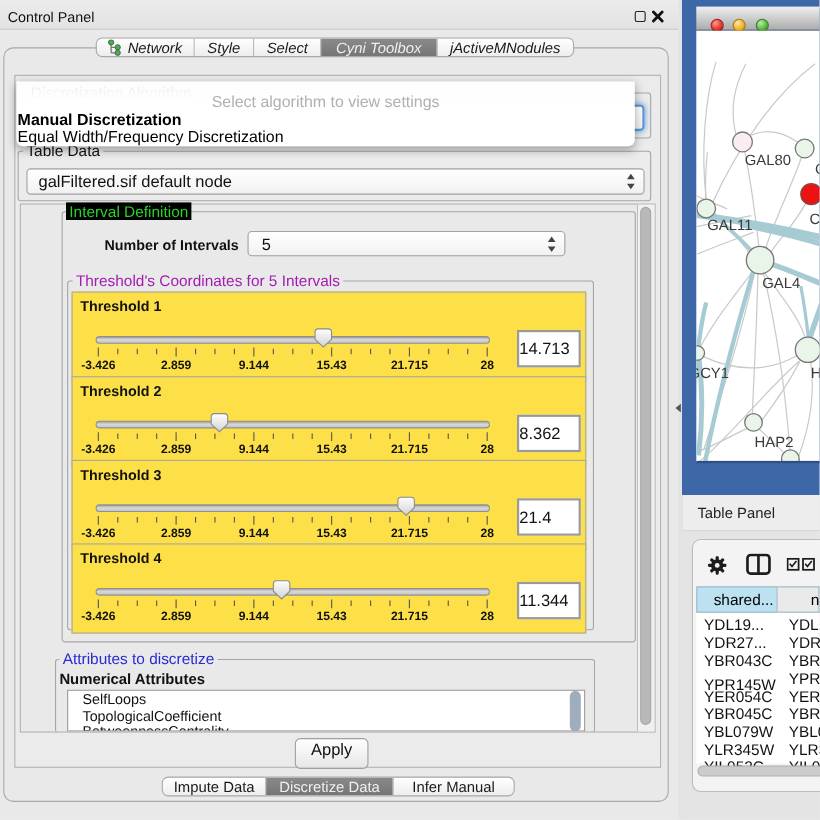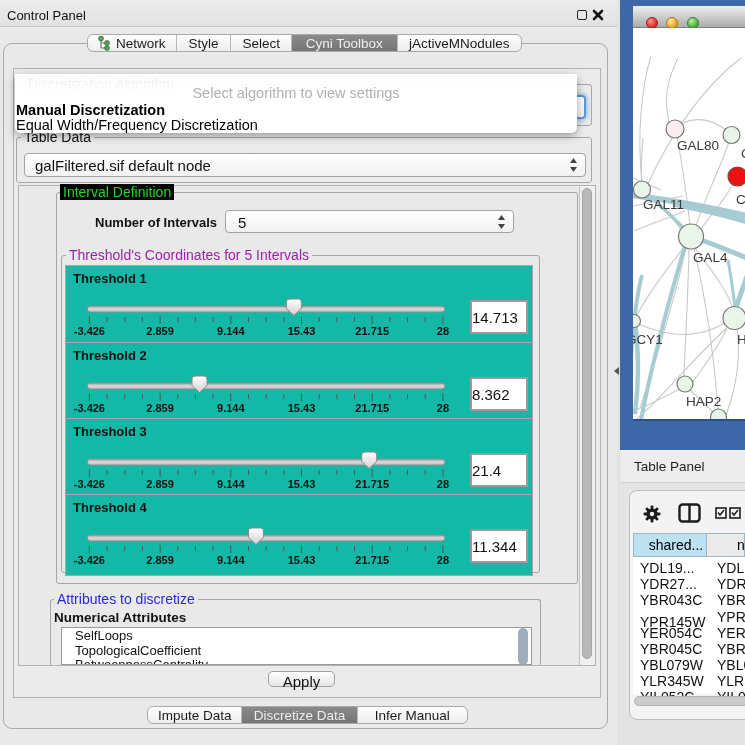--- a/index.html
+++ b/index.html
@@ -29,32 +29,32 @@
 .group { position:absolute; border:1px solid #a6a6a6; border-radius:3px; }
 .gtitle { position:absolute; top:-9px; font-size:14px; background:#ebebeb; padding:0 3px; }
 
 .combo { position:absolute; background:linear-gradient(#ffffff,#f1f1f1);
   border:1px solid #a3a3a3; border-radius:4px; font-size:15px; color:#111; }
 .combo .txt { position:absolute; left:10px; top:3px; }
 .arrows { position:absolute; right:7px; top:3px; width:9px; height:16px; }
 
 
 .thpanel { position:absolute; left:65px; width:468px; height:82px;
-  border:1px solid #a6a6a6; background:#14b8a6; }
+  border:1px solid #a6a6a6; background:#fde047; }
 .thlabel { position:absolute; left:7px; top:5px; font-weight:bold; font-size:13px; color:#111; }
 .thval { position:absolute; left:404px; top:34px; width:58px; height:34px; background:#fff;
   border:2px solid #9a9a9a; font-size:15px; color:#111; 
   padding:7px 5px 0 0; }
 
 
 #attrlist { left:61px; top:627px; width:471px; height:38px; background:#fff;
   border:1px solid #999; font-size:13px; color:#111; overflow:hidden; }
 #attrlist div { padding-left:13px; height:14.6px; }
 
-#apply { left:268px; top:671px; width:67px; height:16px;
+#apply { left:268px; top:671px; width:67px; height:28px;
   background:linear-gradient(#ffffff,#e6e6e6); border:1px solid #a0a0a0;
   border-radius:5px; font-size:15px; color:#111; text-align:center; padding-top:1px; }
 
 
 #divider { left:617px; top:0; width:4px; height:745px; background:#e3e3e3; }
 #bluearea { left:620px; top:0; width:125px; height:450px; background:#3e67a8; }
 #nettitle { left:633px; top:6px; width:112px; height:22px;
   background:linear-gradient(#f0f0f0,#ababab); border-bottom:1px solid #808080; }
 #netcanvas { left:633px; top:28px; width:112px; height:392px; background:#ffffff; }
 .tl { position:absolute; top:11px; width:12px; height:12px; border-radius:50%; }
@@ -74,21 +74,21 @@
 <div id="titlebar" class="abs">
     <div class="t">Control Panel</div>
   </div>
 <div class="abs" style="left:577px;top:10px;width:10px;height:10px;border:1.6px solid #222;border-radius:2px"></div>
 <svg class="abs" style="left:592px;top:9px" width="12" height="12" viewBox="0 0 12 12">
  <path d="M2,2 L10,10 M10,2 L2,10" stroke="#111" stroke-width="2.6" stroke-linecap="round"></path>
   </svg>
 
 <div id="outer" class="abs"></div>
 
-<div class="tabbar" style="left:87px; top:34px; width:435px;">
+<div class="tabbar" style="left:87px; top:34px; width:435px;font-style:italic;">
   <div class="seg" style="width:89px">
     <svg width="13" height="15" viewBox="0 0 13 15" style="margin-right:5px">
       <path d="M3,3 L3,12 M3,7 L8,7 M3,12 L8,12" stroke="#777" stroke-width="1.2" fill="none"></path>
       <circle cx="3" cy="2.5" r="2.4" fill="#57a557" stroke="#2e6b2e" stroke-width="0.8"></circle>
       <circle cx="9" cy="7" r="2.4" fill="#57a557" stroke="#2e6b2e" stroke-width="0.8"></circle>
       <circle cx="9" cy="12" r="2.4" fill="#57a557" stroke="#2e6b2e" stroke-width="0.8"></circle>
     </svg>Network</div>
   <div class="seg" style="width:55px">Style</div>
   <div class="seg" style="width:61px">Select</div>
   <div class="seg dark" style="width:106px">Cyni Toolbox</div>

